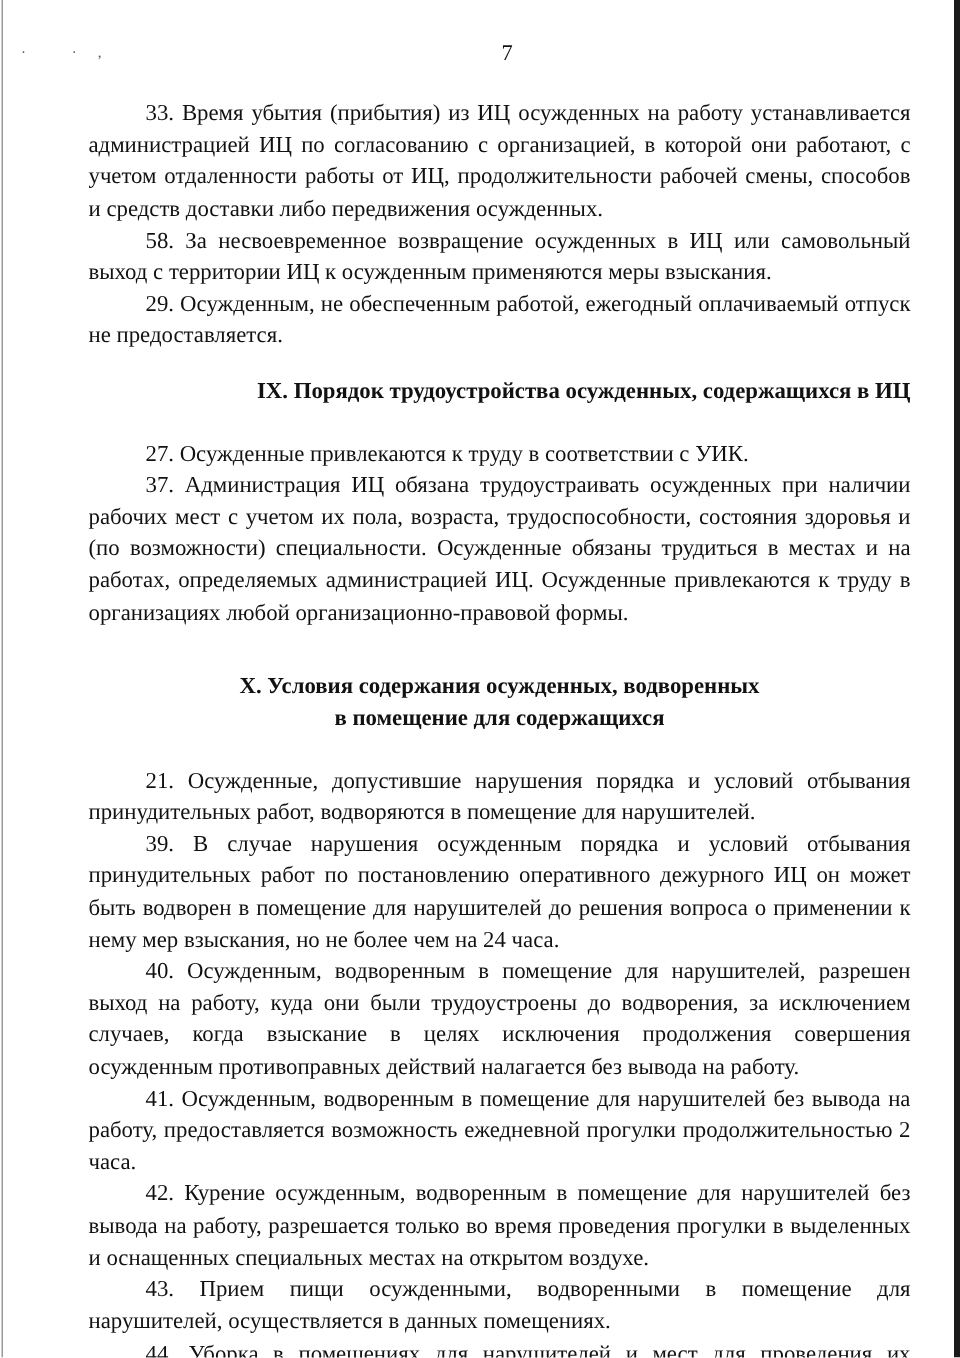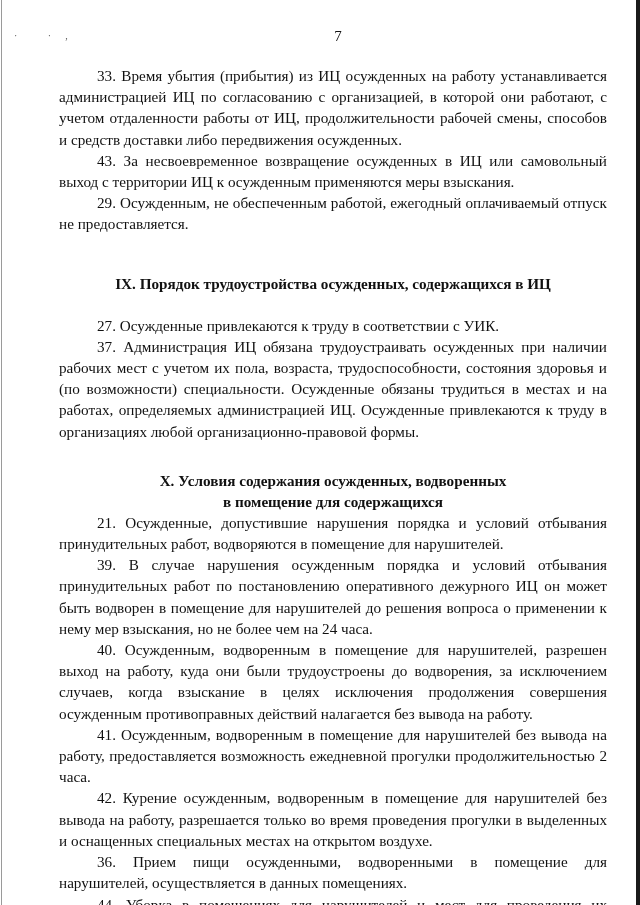--- a/index.html
+++ b/index.html
@@ -5,49 +5,49 @@
     html, body { margin: 0; padding: 0; background: #ffffff; }
     body { width: 640px; height: 905px; position: relative; overflow: hidden;
            font-family: "Liberation Serif", "DejaVu Serif", serif; color: #111; }
     .edge-right { position: absolute; top: 0; right: 0; width: 4px; height: 905px; background: #1a1a1a; }
     .edge-left { position: absolute; top: 0; left: 1px; width: 1px; height: 905px; background: #9a9a9a; }
     .scan-marks { position: absolute; top: 30px; left: 14px; font-size: 10px; color: #555; letter-spacing: 14px; }
     .page-number { position: absolute; top: 28px; left: 0; width: 676px; text-align: center; font-size: 15px; }
     .content { position: absolute; left: 59px; width: 548px; top: 65px; font-size: 15.2px; line-height: 21.2px; }
     .para { margin: 0; text-align: justify; text-indent: 38px; }
     .heading { margin: 0; text-align: center; font-weight: bold; font-size: 15.2px; line-height: 21px; }
-    .h9 { margin-top: 38px; margin-bottom: 21px; }
-    .h10 { margin-top: 28px; }
+    .h9 { margin-top: 15px; margin-bottom: 21px; text-align: right; }
+    .h10 { margin-top: 28px; margin-bottom: 21px; }
   </style>
 </head>
 <body>
 
 <div class="edge-left"></div>
 <div class="edge-right"></div>
 <div class="scan-marks">· ·,</div>
 
 <div class="page-number">7</div>
 
 <div class="content">
   <p class="para">33. Время убытия (прибытия) из ИЦ осужденных на работу устанавливается администрацией ИЦ по согласованию с организацией, в которой они работают, с учетом отдаленности работы от ИЦ, продолжительности рабочей смены, способов и средств доставки либо передвижения осужденных.</p>
-  <p class="para">43. За несвоевременное возвращение осужденных в ИЦ или самовольный выход с территории ИЦ к осужденным применяются меры взыскания.</p>
+  <p class="para">58. За несвоевременное возвращение осужденных в ИЦ или самовольный выход с территории ИЦ к осужденным применяются меры взыскания.</p>
   <p class="para">29. Осужденным, не обеспеченным работой, ежегодный оплачиваемый отпуск не предоставляется.</p>
 
   <div class="heading h9">
     <div>IX. Порядок трудоустройства осужденных, содержащихся в ИЦ</div>
   </div>
 
   <p class="para">27. Осужденные привлекаются к труду в соответствии с УИК.</p>
   <p class="para">37. Администрация ИЦ обязана трудоустраивать осужденных при наличии рабочих мест с учетом их пола, возраста, трудоспособности, состояния здоровья и (по возможности) специальности. Осужденные обязаны трудиться в местах и на работах, определяемых администрацией ИЦ. Осужденные привлекаются к труду в организациях любой организационно-правовой формы.</p>
 
   <div class="heading h10">
     <div>X. Условия содержания осужденных, водворенных</div>
     <div>в помещение для содержащихся</div>
   </div>
 
   <p class="para">21. Осужденные, допустившие нарушения порядка и условий отбывания принудительных работ, водворяются в помещение для нарушителей.</p>
   <p class="para">39. В случае нарушения осужденным порядка и условий отбывания принудительных работ по постановлению оперативного дежурного ИЦ он может быть водворен в помещение для нарушителей до решения вопроса о применении к нему мер взыскания, но не более чем на 24 часа.</p>
   <p class="para">40. Осужденным, водворенным в помещение для нарушителей, разрешен выход на работу, куда они были трудоустроены до водворения, за исключением случаев, когда взыскание в целях исключения продолжения совершения осужденным противоправных действий налагается без вывода на работу.</p>
   <p class="para">41. Осужденным, водворенным в помещение для нарушителей без вывода на работу, предоставляется возможность ежедневной прогулки продолжительностью 2 часа.</p>
   <p class="para">42. Курение осужденным, водворенным в помещение для нарушителей без вывода на работу, разрешается только во время проведения прогулки в выделенных и оснащенных специальных местах на открытом воздухе.</p>
-  <p class="para">36. Прием пищи осужденными, водворенными в помещение для нарушителей, осуществляется в данных помещениях.</p>
+  <p class="para">43. Прием пищи осужденными, водворенными в помещение для нарушителей, осуществляется в данных помещениях.</p>
   <p class="para">44. Уборка в помещениях для нарушителей и мест для проведения их прогулки возлагается поочередно на каждого водворенного в них осужденного согласно графику, утвержденному начальником ИЦ и доведенному до осужденного.</p>
 </div>
 
 </body></html>

